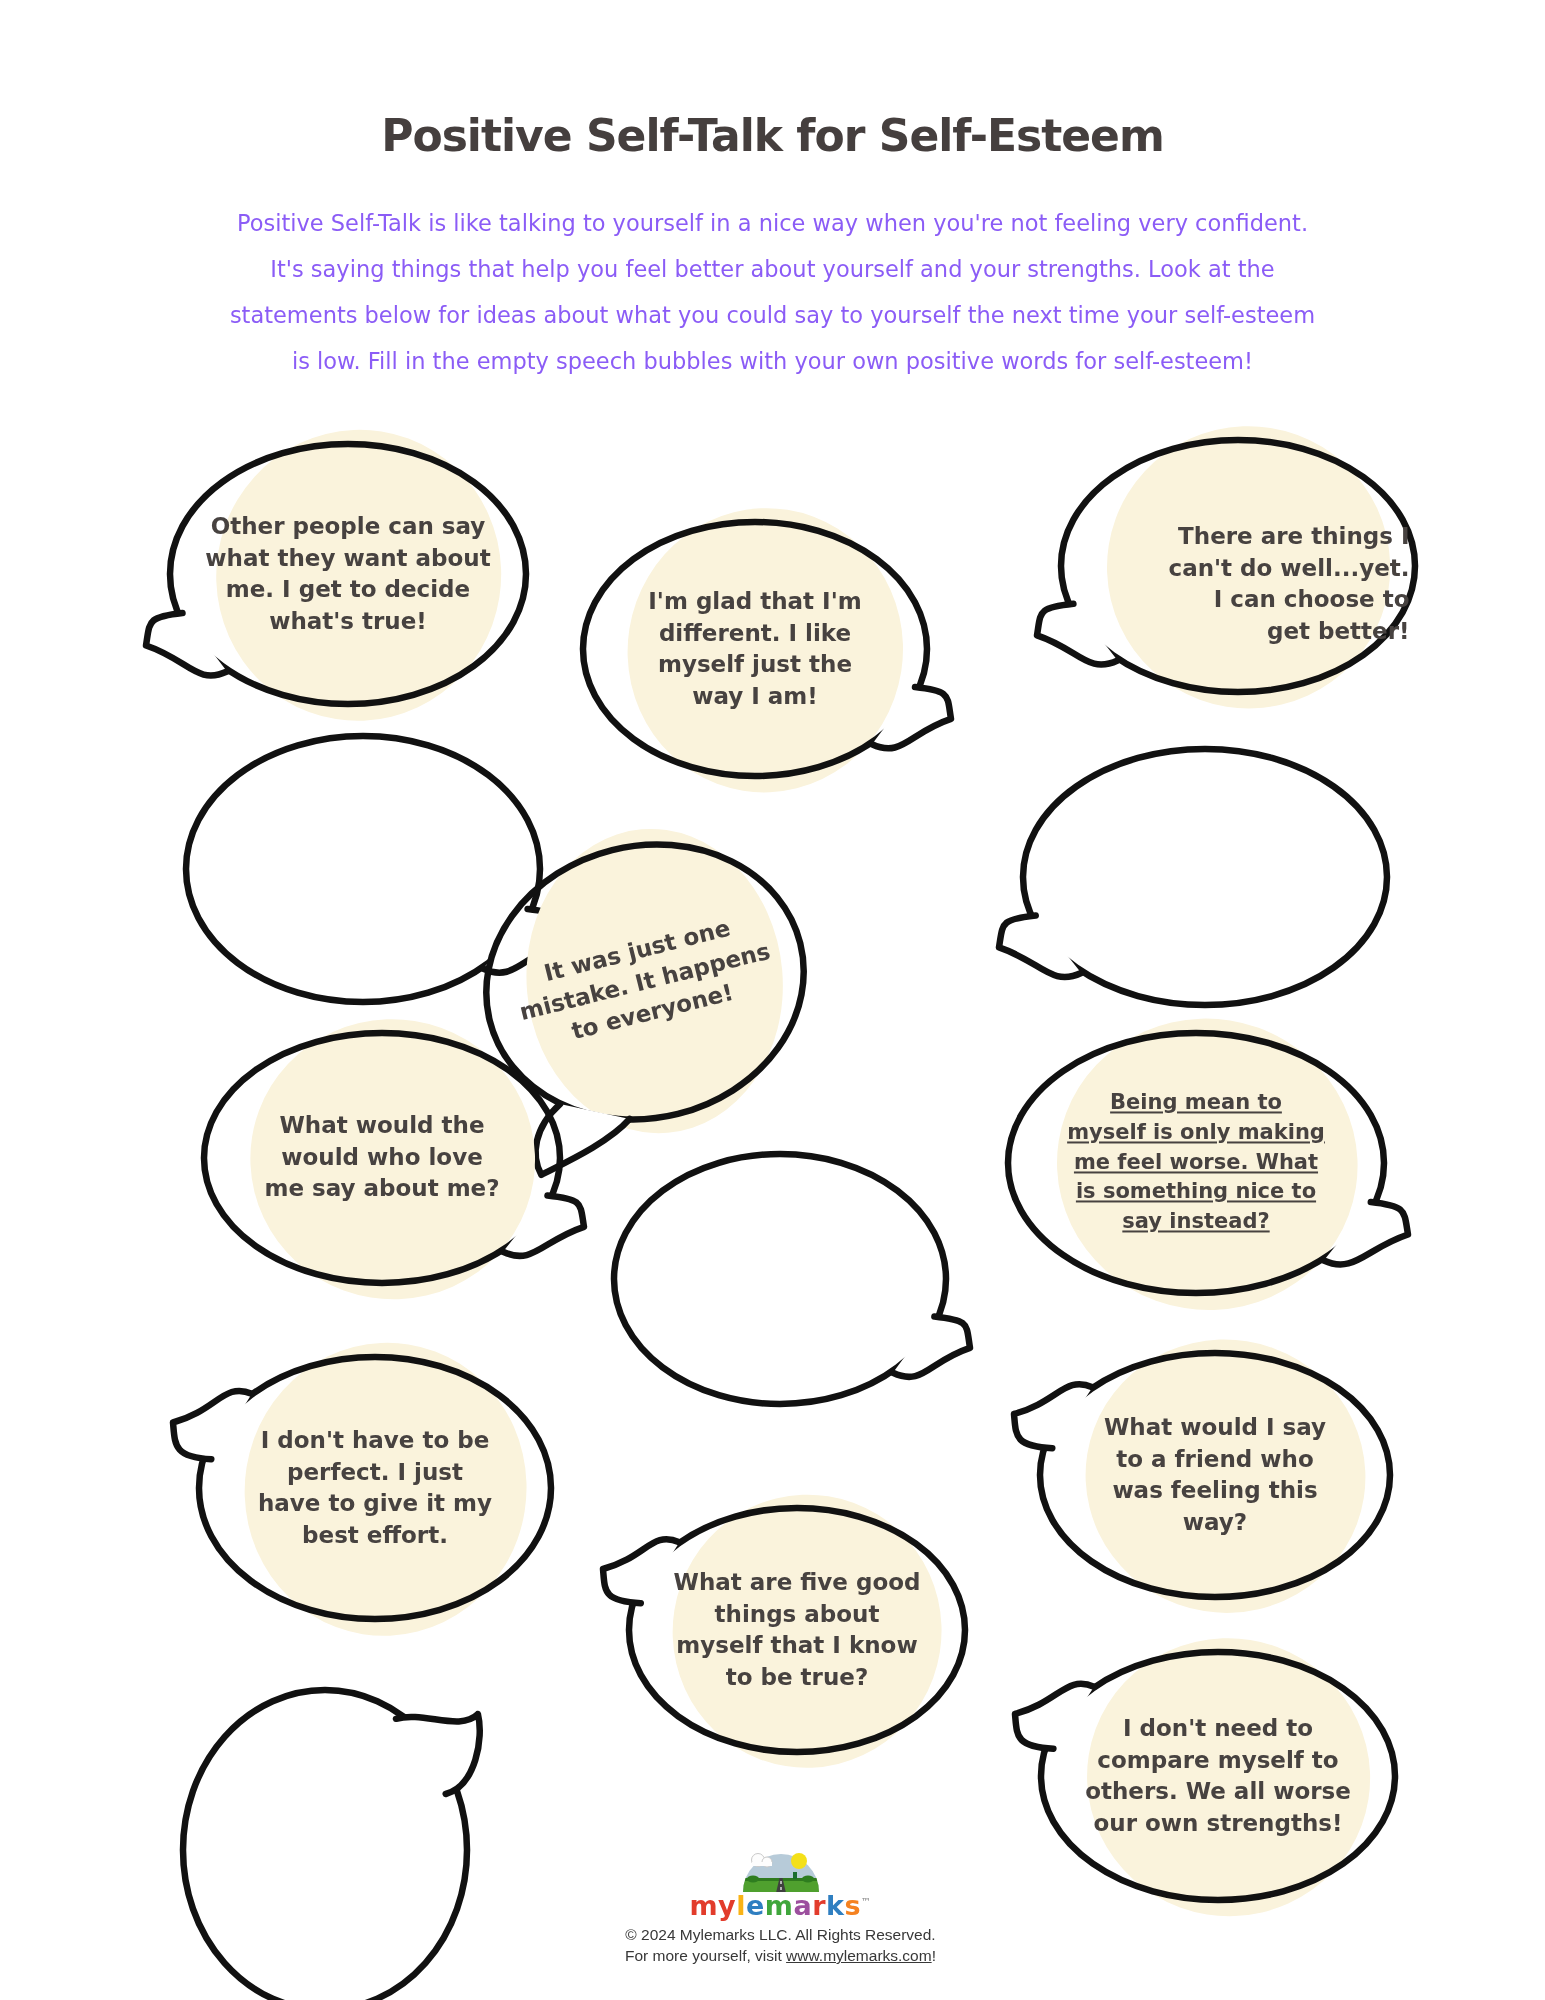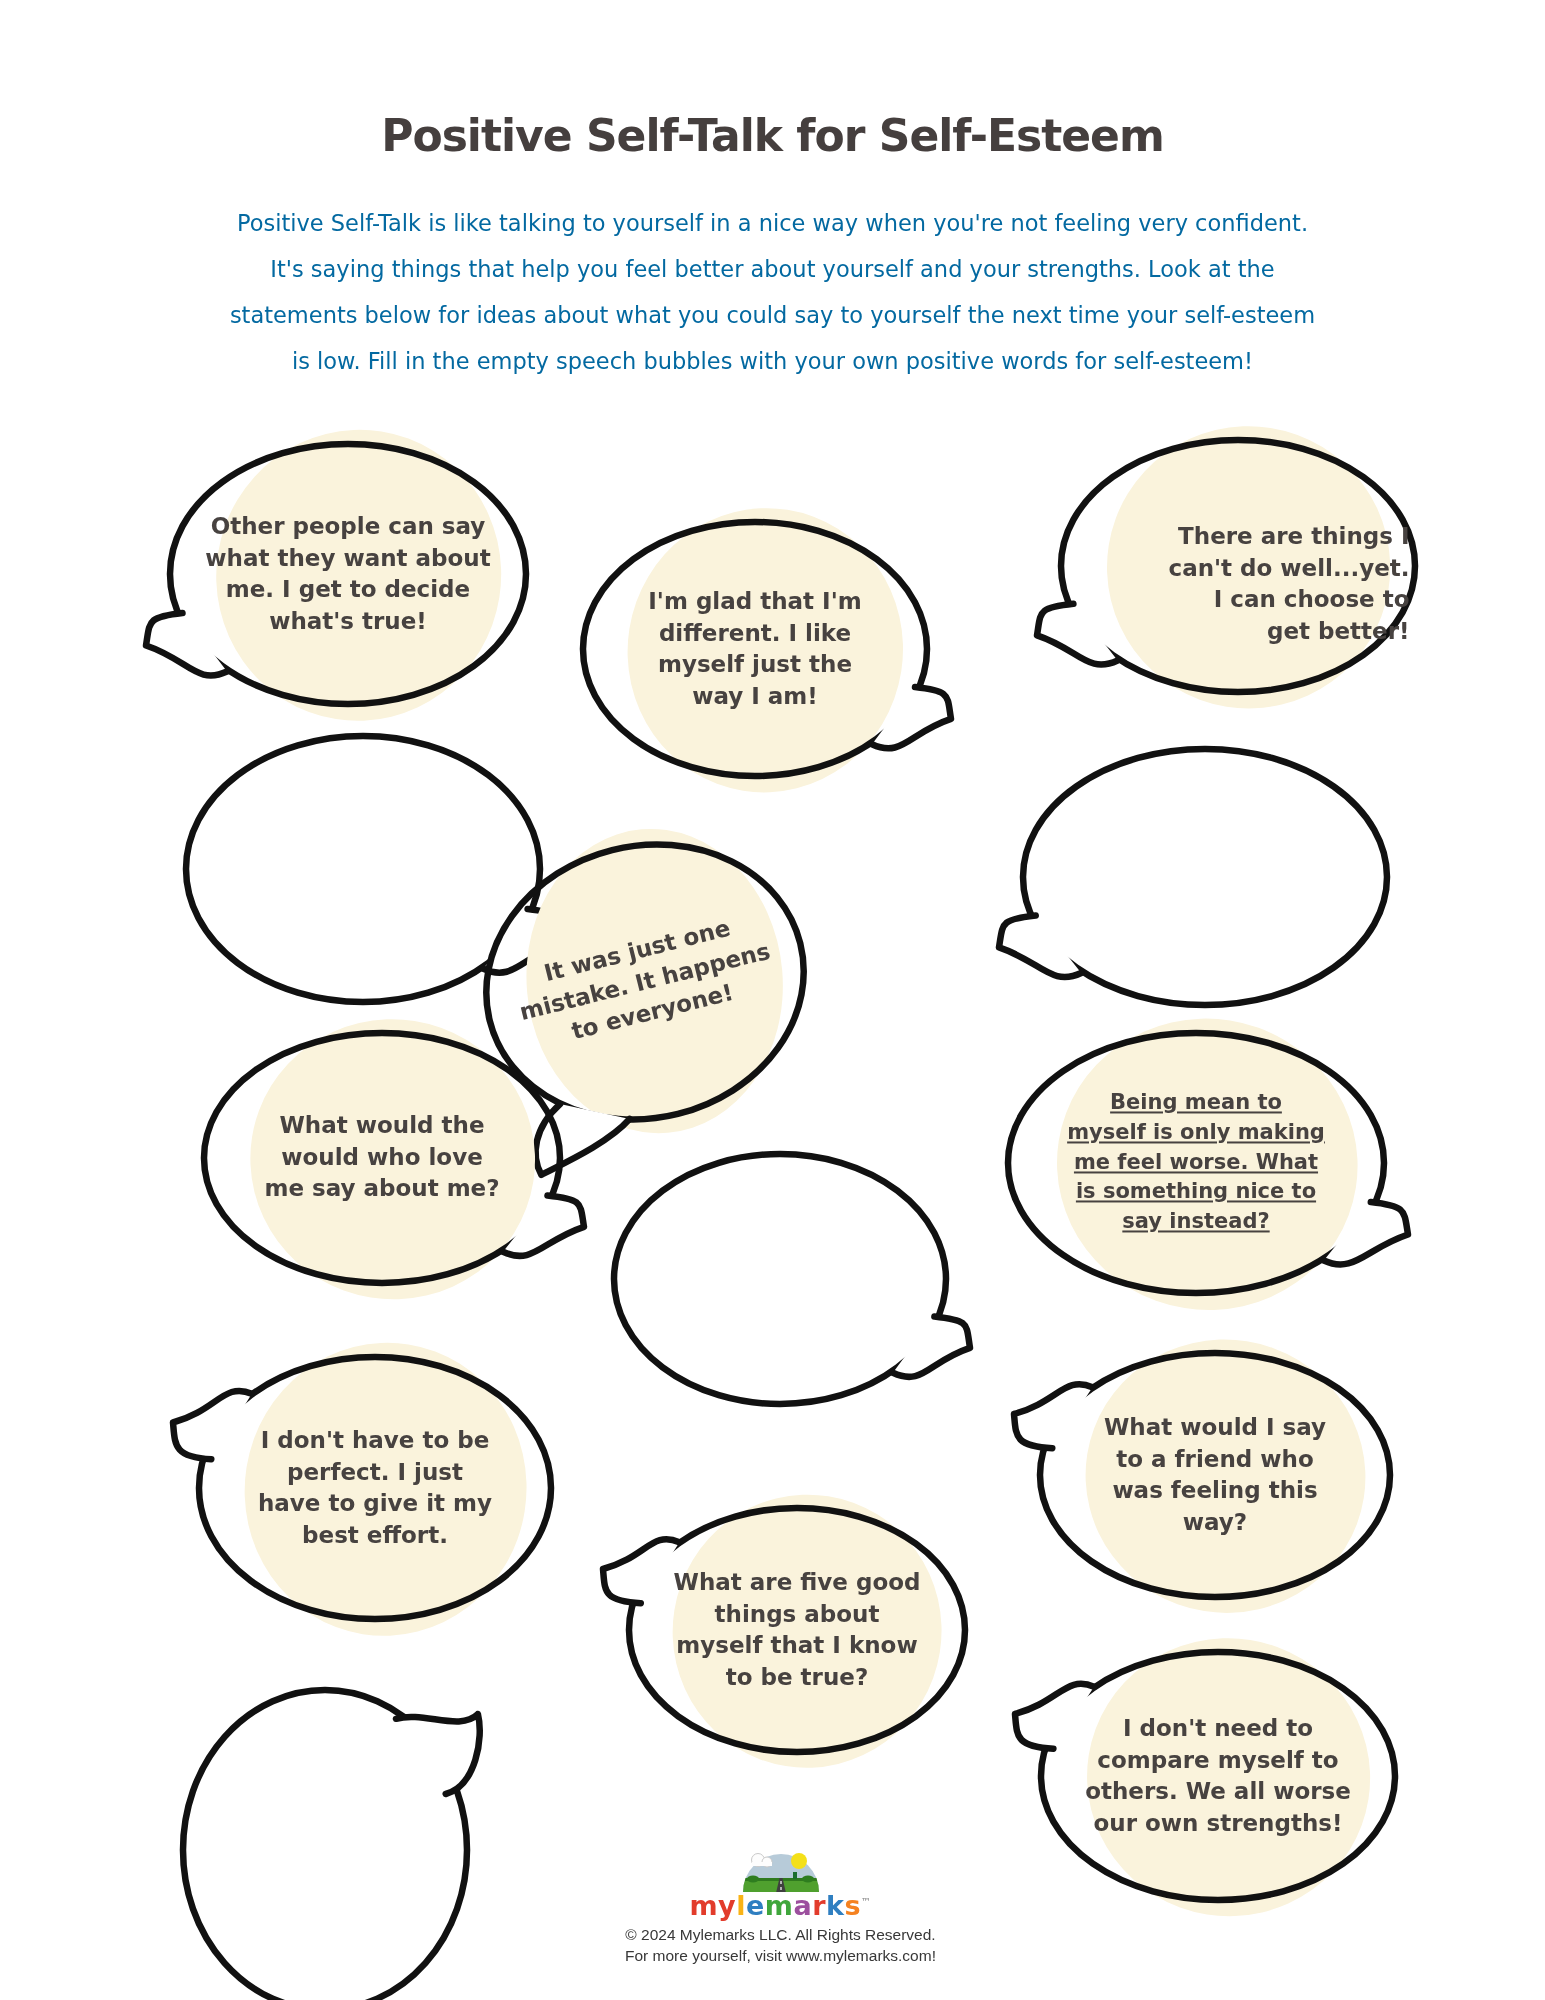--- a/index.html
+++ b/index.html
@@ -1,34 +1,34 @@
 <!DOCTYPE html>
 <html><head>
 <meta charset="utf-8">
 <style>
   html,body{margin:0;padding:0;background:#ffffff;}
   .page{position:relative;width:1545px;height:2000px;background:#ffffff;overflow:hidden;
         font-family:"DejaVu Sans",sans-serif;margin-top:32px;}
   .title{position:absolute;top:78px;left:0;width:100%;text-align:center;
          font-size:44px;font-weight:700;color:#453f3e;letter-spacing:-1px;}
   .intro{position:absolute;top:168px;left:50%;transform:translateX(-50%);width:1460px;
-         text-align:center;font-size:22.5px;line-height:46px;color:#0369a1;
+         text-align:center;font-size:22.5px;line-height:46px;color:#8b5cf6;
          white-space:pre-line;}
   #bubble-layer{position:absolute;left:0;top:0;}
   .btext{position:absolute;transform:translate(-50%,-50%);text-align:center;
          font-size:23px;font-weight:700;color:#474240;line-height:1.38;white-space:pre-line;}
   .btext.small{font-size:21px;line-height:1.42;}
   .footer{position:absolute;top:1820px;left:0;width:100%;text-align:center;padding-left:8px;}
   .logo-art{display:block;margin:0 auto;}
   .wordmark{font-size:27px;font-weight:800;letter-spacing:0.5px;margin-top:-4px;
             font-family:"DejaVu Sans",sans-serif;}
   .wordmark .tm{font-size:10px;color:#9b9b9b;vertical-align:super;}
   .copyright{font-size:15.5px;color:#383838;margin-top:5px;font-family:"Liberation Sans",sans-serif;text-align:center;}
   .resources{font-size:15.5px;color:#383838;margin-top:3px;font-family:"Liberation Sans",sans-serif;}
-  .resources .link{cursor:pointer;}
+  .resources .link{text-decoration:underline;cursor:pointer;}
 </style>
 </head>
 <body>
 
 <div class="page">
 
   <div class="title">Positive Self-Talk for Self-Esteem</div>
   <div class="intro">Positive Self-Talk is like talking to yourself in a nice way when you're not feeling very confident.
 It's saying things that help you feel better about yourself and your strengths. Look at the
 statements below for ideas about what you could say to yourself the next time your self-esteem

